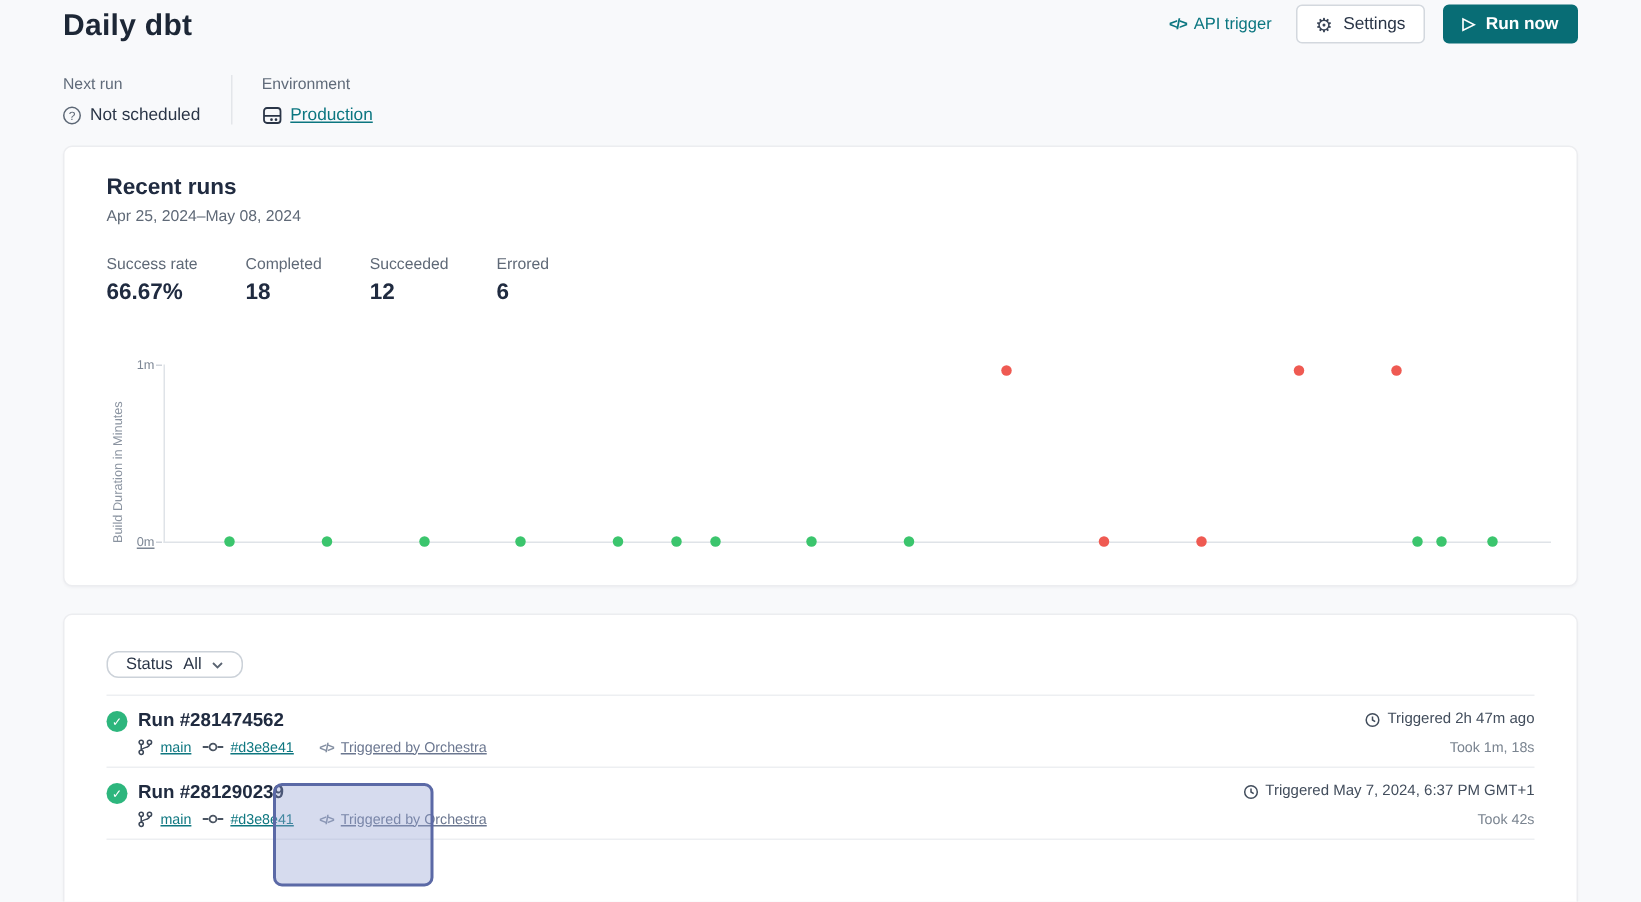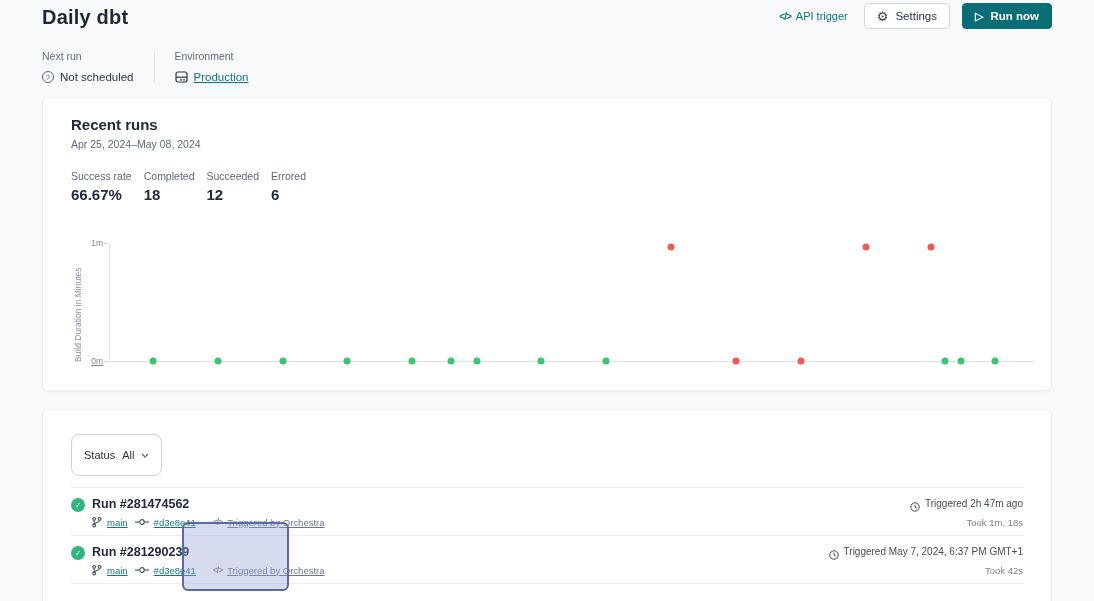--- a/index.html
+++ b/index.html
@@ -31,21 +31,21 @@
   .meta-divider { width:1px; background:#e3e6ea; margin:0 20px; }
   .help-circle { width:12px; height:12px; border:1px solid #5c6775; border-radius:50%; font-size:8px; display:flex; align-items:center; justify-content:center; color:#5c6775; }
   .teal-link { color:#0b7680; text-decoration:underline; cursor:pointer; }
 
   
   .card { background:#fff; border:1px solid #ecedf0; border-radius:6px; box-shadow:0 1px 2px rgba(16,24,40,.04); }
   .recent-card { margin-top:14px; padding:18px 28px 28px; }
   .card-title { font-size:15px; font-weight:700; color:#202b40; }
   .card-subtitle { font-size:10.5px; color:#5f6977; margin-top:5px; }
 
-  .stats-row { display:flex; gap:12px; margin-top:20px; }
+  .stats-row { display:flex; gap:32px; margin-top:20px; }
   .stat-label { font-size:10.5px; color:#5f6977; }
   .stat-value { font-size:15px; font-weight:700; color:#202b40; margin-top:4px; }
 
   
   .chart { position:relative; margin:40px -11px 0 38px; }
   .chart-ylabel { position:absolute; left:-36px; top:0; height:119px; writing-mode:vertical-rl; transform:rotate(180deg); display:flex; align-items:center; font-size:8.5px; color:#8a93a0; }
   .chart-plot { position:relative; height:119px; border-left:1px solid #dfe3e8; border-bottom:1px solid #dfe3e8; }
   .ytick { position:absolute; right:100%; padding-right:7px; font-size:8.5px; color:#7c8694; white-space:nowrap; }
   .ytick::after { content:""; position:absolute; right:2px; top:50%; width:4px; height:1px; background:#cfd4db; }
   .ytick.top { top:-5px; }
@@ -55,36 +55,36 @@
   .dot.error { background:var(--error,#ef5a52); }
   .xticks { position:absolute; left:0; right:0; top:100%; height:16px; }
   .xticks span { position:absolute; top:5px; transform:translateX(-50%); font-size:8.5px; color:#8a93a0; white-space:nowrap; }
 
   
   .runs-card { margin-top:18px; position:relative; height:200px; overflow:hidden; }
   .tab-bar { display:flex; padding-left:8px; border-bottom:1px solid #e7eaee; }
   .tab { padding:8px 14px 7px; font-size:11.5px; color:#3c4758; cursor:pointer; border-bottom:2px solid transparent; margin-bottom:-1px; }
   .tab.active { color:#0b7077; font-weight:700; border-bottom-color:#0b7077; }
   .runs-content { padding:24px 28px 0; }
-  .status-filter { display:flex; align-items:center; gap:7px; background:#fff; border:1px solid #ccd2d9; border-radius:8px; height:42px; padding:0 12px; font-size:11px; color:#2a3547; cursor:pointer; font-family:inherit; }
+  .status-filter { display:flex; align-items:center; gap:7px; background:#fff; border:1px solid #ccd2d9; border-radius:8px; height:18px; padding:0 12px; font-size:11px; color:#2a3547; cursor:pointer; font-family:inherit; }
   .chevron-svg { margin-top:1px; }
   .runs-list { margin-top:11px; border-top:1px solid #edeff2; }
   .run-row { display:flex; justify-content:space-between; padding:8px 0 6px; border-bottom:1px solid #edeff2; }
   .run-left { display:flex; gap:7px; }
   .check-circle { width:14px; height:14px; border-radius:50%; background:#2db67d; color:#fff; font-size:8px; display:flex; align-items:center; justify-content:center; margin-top:2px; flex:0 0 auto; }
   .run-title { font-size:12.5px; font-weight:700; color:#202b40; line-height:16px; cursor:pointer; }
   .run-sub { display:flex; align-items:center; gap:5px; margin-top:3px; margin-left:-1px; height:14px; }
   .sub-link { font-size:9.5px; color:#0e7780; text-decoration:underline; cursor:pointer; }
   .commit-link { margin-left:2px; }
   .sub-icon { color:#4a5462; display:flex; align-items:center; }
   .trigger-badge { display:flex; align-items:center; gap:5px; margin-left:6px; padding:2px 6px; cursor:pointer; }
   .trigger-badge .code-glyph { color:#8590a3; font-size:8.5px; }
   .trigger-badge a { font-size:9.5px; color:#6b7790; text-decoration:underline; cursor:pointer; }
   .run-right { text-align:right; }
-  .triggered-line { display:flex; align-items:flex-end; justify-content:flex-end; gap:5px; font-size:10px; color:#424d5c; line-height:16px; }
+  .triggered-line { display:flex; align-items:center; justify-content:flex-end; gap:5px; font-size:10px; color:#424d5c; line-height:16px; }
   .took-line { font-size:9.5px; color:#7a8490; margin-top:5px; }
 
   .highlight-overlay { position:absolute; left:139px; top:112px; width:107px; height:69px;
     background:rgba(148,160,210,.38); border:2px solid #5b69a6; border-radius:6px; z-index:5; pointer-events:none; }
 
   svg { display:block; }
 </style>
 </head>
 <body>
 

